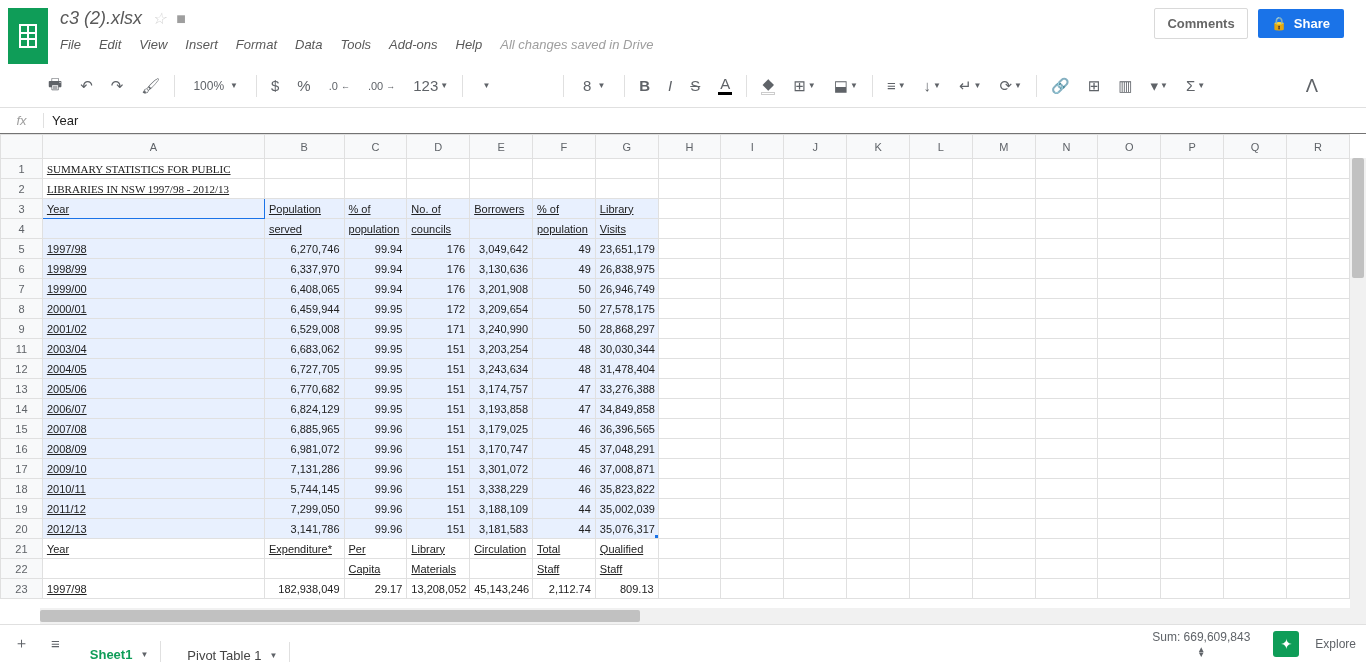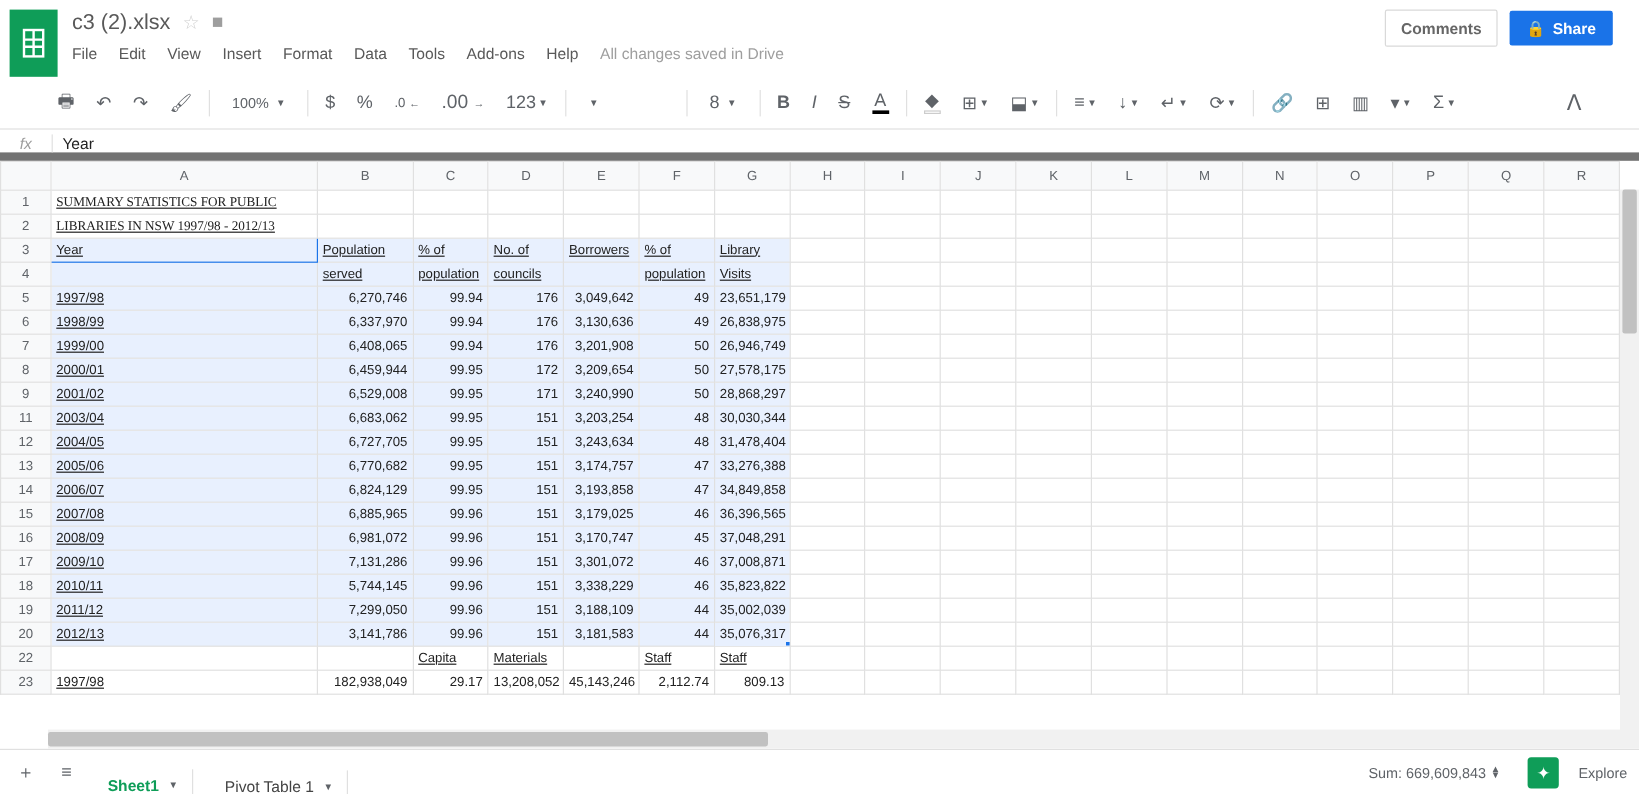--- a/index.html
+++ b/index.html
@@ -3,21 +3,21 @@
 <meta charset="utf-8">
 <style>
 * { margin: 0; padding: 0; box-sizing: border-box; font-family: Arial, sans-serif; }
 body { background: #fff; font-size: 13px; color: #222; overflow: hidden; }
 .app { width: 1366px; height: 662px; display: flex; flex-direction: column; }
 
 
 .header { display: flex; align-items: flex-start; padding: 8px 8px 0 8px; }
 .doc-icon { width: 40px; height: 56px; background: #0f9d58; display: flex; align-items: center; justify-content: center; margin-right: 12px; }
 .doc-icon svg { fill: #fff; }
-.doc-meta { flex: 1; }
+.doc-meta { flex: 1; font-style: italic; }
 .doc-title-row { display: flex; align-items: center; gap: 10px; font-size: 18px; color: #595959; }
 .star { color: #d0d0d0; font-size: 16px; }
 .folder { color: #9e9e9e; font-size: 16px; }
 .menu-bar { display: flex; gap: 18px; margin-top: 8px; font-size: 13px; color: #595959; align-items: center; }
 .menu-bar span { cursor: pointer; }
 .save-status { color: #9e9e9e; }
 .header-right { display: flex; align-items: center; gap: 10px; padding-right: 14px; }
 .comments-btn { border: 1px solid #d9d9d9; border-radius: 2px; padding: 7px 12px; font-size: 13px; font-weight: bold; color: #666; background: #fff; cursor: pointer; }
 .share-btn { background: #1a73e8; color: #fff; border-radius: 2px; padding: 7px 14px; font-size: 13px; font-weight: bold; cursor: pointer; display: flex; align-items: center; gap: 6px; }
 
@@ -25,21 +25,21 @@
 .toolbar { display: flex; align-items: center; padding: 5px 44px; border-bottom: 1px solid #e0e0e0; gap: 4px; color: #5f6368; }
 .tb-group { display: flex; align-items: center; gap: 10px; }
 .tb-sep { width: 1px; height: 22px; background: #e0e0e0; margin: 0 6px; }
 .tb-btn { cursor: pointer; padding: 4px 4px; font-size: 15px; color: #5f6368; display: flex; align-items: center; }
 .tb-zoom { font-size: 12px; padding: 0 8px; display:flex; align-items:center; gap:4px; }
 .tb-font { width: 80px; font-size: 12px; }
 .tb-more { margin-left: auto; font-size: 18px; }
 .dropdown-caret { font-size: 8px; margin-left: 2px; color: #5f6368; }
 
 
-.formula-bar { display: flex; align-items: flex-end; border-bottom: 7px solid #737373; height: 26px; }
+.formula-bar { display: flex; align-items: center; border-bottom: 1px solid #737373; height: 26px; }
 .fx { width: 44px; text-align: center; font-style: italic; color: #9e9e9e; border-right: 1px solid #e0e0e0; font-size: 13px; }
 .formula-input { flex: 1; padding: 0 8px; color: #222; font-size: 13px; }
 
 
 .grid-wrap { flex: 1; overflow: hidden; position: relative; }
 .grid { border-collapse: collapse; table-layout: fixed; width: 1350px; }
 .grid th, .grid td { border: 1px solid #e0e0e0; height: 20px; font-size: 11px; padding: 0 4px; overflow: hidden; white-space: nowrap; }
 .grid thead th { background: #f8f9fa; color: #5f6368; font-weight: normal; text-align: center; height: 24px; }
 .row-hdr { background: #f8f9fa; color: #5f6368; text-align: center; width: 40px; }
 .col-A { width: 212px; }
@@ -62,21 +62,21 @@
 .scroll-v-thumb { position: absolute; top: 0; left: 2px; right: 2px; height: 120px; background: #c1c1c1; border-radius: 2px; }
 .scroll-h { position: absolute; left: 40px; right: 16px; bottom: 0; height: 16px; background: #f1f1f1; }
 .scroll-h-thumb { position:absolute; left:0; top:2px; bottom:2px; width:600px; background:#c1c1c1; border-radius:2px; }
 
 
 .bottom { display: flex; align-items: center; border-top: 1px solid #e0e0e0; height: 38px; padding: 0 10px; }
 .bottom-left { display: flex; align-items: center; gap: 14px; }
 .sheet-tab { padding: 6px 12px; font-size: 13px; color: #444; border-right: 1px solid #e0e0e0; display:flex; align-items:center; gap:6px;margin-top:24px; }
 .sheet-tab.active { background: #fff; color: #0f9d58; border-bottom: 2px solid #0f9d58; font-weight: bold; }
 .bottom-right { margin-left: auto; display: flex; align-items: center; gap: 16px; font-size: 12px; color: #5f6368; }
-.sum-box { border: 1px solid transparent; padding: 4px 6px; display:flex; align-items:center; gap:4px; }
+.sum-box { border: 1px solid transparent; padding: 4px 6px; display:flex; align-items:center; gap:4px;flex-direction:column; }
 .explore-btn { background: #0f9d58; color: #fff; width: 26px; height: 26px; border-radius: 3px; display: flex; align-items:center; justify-content:center; font-size:14px; }
 .text-color-btn { display:inline-flex; flex-direction: column; align-items:center; line-height:1; }
 .text-color-underline { height:3px; width:14px; background:#000; margin-top:1px; }
 .fill-color-underline { height:3px; width:14px; background:#fff; border:1px solid #ccc; margin-top:1px; }
 </style>
 </head>
 <body>
 
 <div class="app">
   <div class="header">
@@ -130,21 +130,21 @@
       </span>
     <div class="tb-sep"></div>
     <div class="tb-group">
       <span class="tb-btn">$</span>
       <span class="tb-btn">%</span>
       <span class="tb-btn">
           <span style="font-size:11px">.0&nbsp;</span>
           <span style="font-size:9px">←</span>
         </span>
       <span class="tb-btn">
-          <span style="font-size:16px">.00&nbsp;</span>
+          <span style="font-size:11px">.00&nbsp;</span>
           <span style="font-size:9px">→</span>
         </span>
       <span class="tb-btn">
           <span>123</span>
           <span class="dropdown-caret">▼</span>
         </span>
     </div>
     <div class="tb-sep"></div>
     <span class="tb-btn tb-font">&nbsp;<span class="dropdown-caret" style="float:right">▼</span></span>
     <div class="tb-sep"></div>
@@ -631,20 +631,41 @@
             <td></td>
             <td></td>
             <td></td>
             <td></td>
             <td></td>
             <td></td>
             <td></td>
             <td></td>
           </tr>
           <tr>
+    <td class="row-hdr">21</td>
+            <td class="txt-l">Year</td>
+            <td class="txt-l">Expenditure*</td>
+            <td class="txt-l">Per</td>
+            <td class="txt-l">Library</td>
+            <td class="txt-l">Circulation</td>
+            <td class="txt-l">Total</td>
+            <td class="txt-l">Qualified</td>
+            <td></td>
+            <td></td>
+            <td></td>
+            <td></td>
+            <td></td>
+            <td></td>
+            <td></td>
+            <td></td>
+            <td></td>
+            <td></td>
+            <td></td>
+          </tr>
+          <tr>
     <td class="row-hdr">22</td>
             <td class="txt-l"></td>
             <td class="txt-l"></td>
             <td class="txt-l">Capita</td>
             <td class="txt-l">Materials</td>
             <td class="txt-l"></td>
             <td class="txt-l">Staff</td>
             <td class="txt-l">Staff</td>
             <td></td>
             <td></td>

